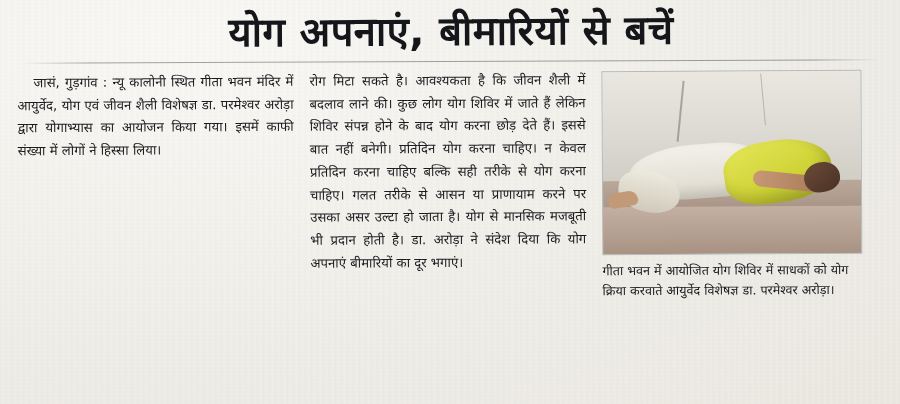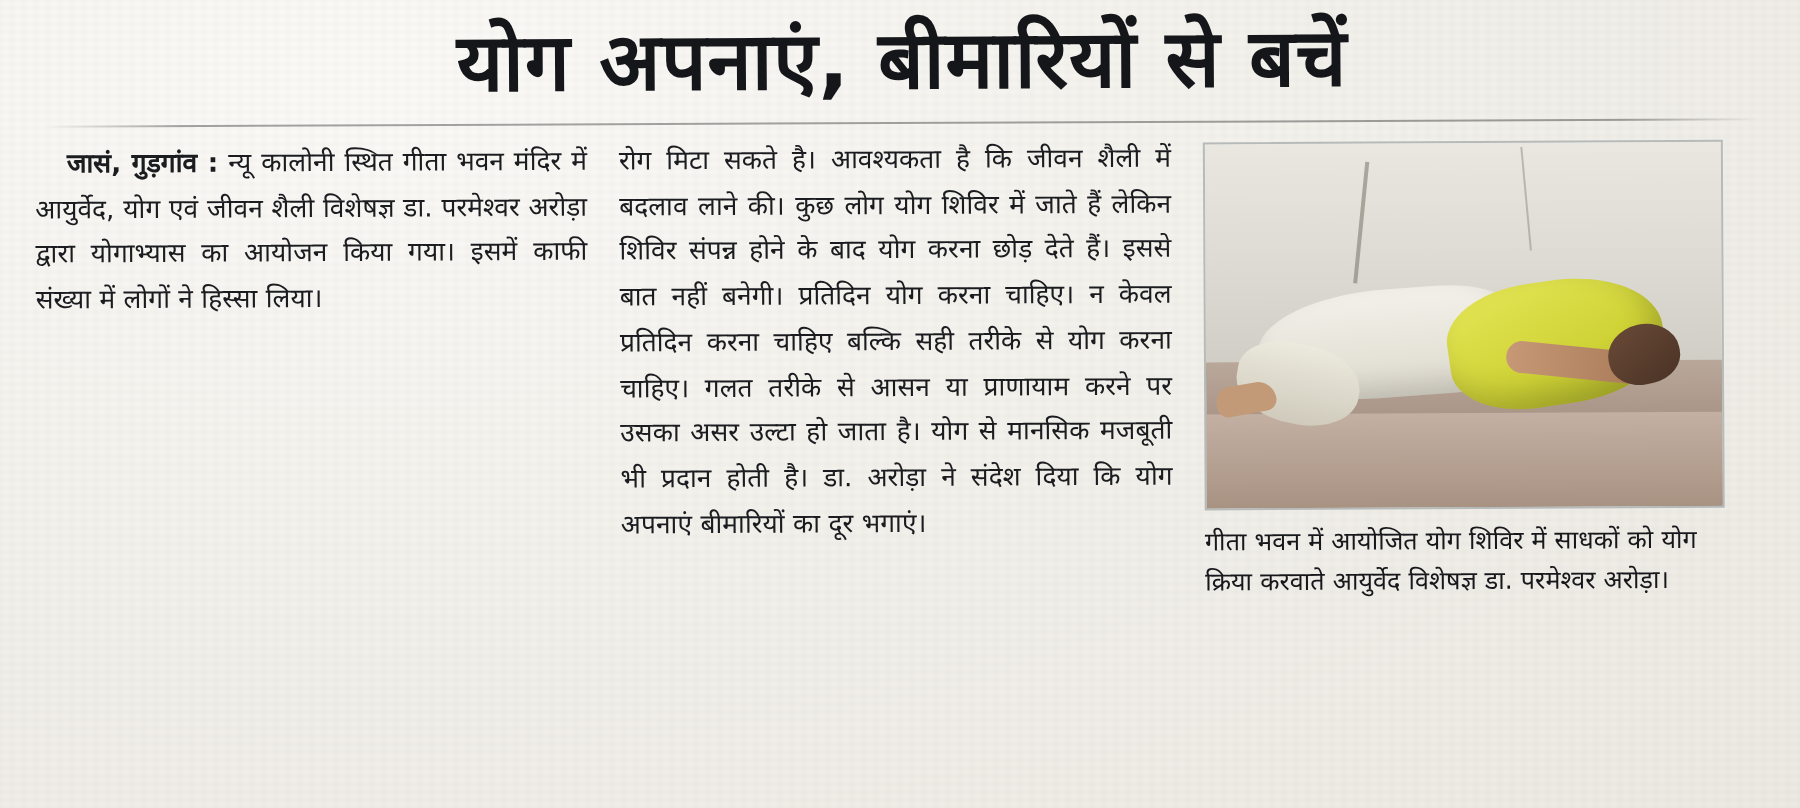--- a/index.html
+++ b/index.html
@@ -67,21 +67,21 @@
     width: 276px;
     flex: 0 0 276px;
   }
   .col p {
     margin: 0 0 2px 0;
   }
   .col p.indent {
     text-indent: 16px;
   }
   .dateline {
-    font-weight: bold;
+    font-weight: normal;
   }
   .photo-col {
     width: 262px;
     flex: 0 0 262px;
     margin-top: 2px;
   }
   .photo {
     position: relative;
     width: 258px;
     height: 182px;

